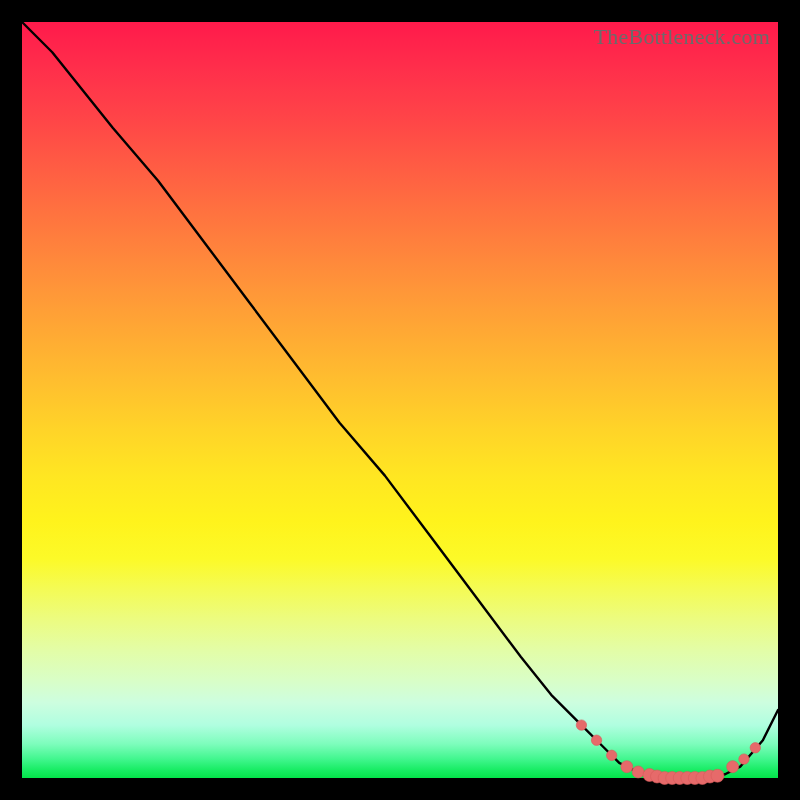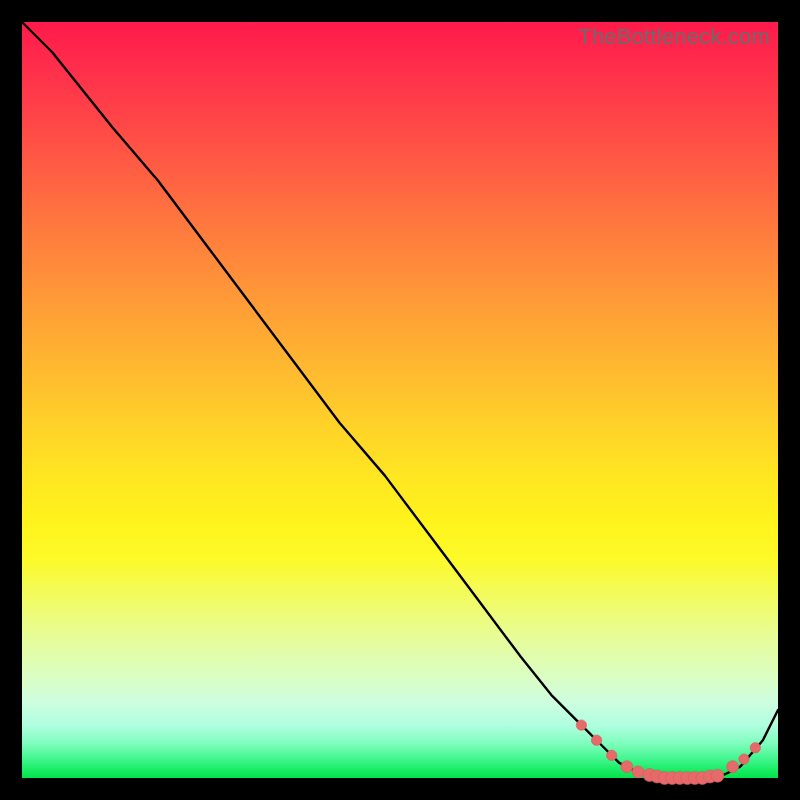--- a/index.html
+++ b/index.html
@@ -41,20 +41,21 @@
       #ecfc80 79%,
       #e3fda6 83%,
       #d9fec6 87%,
       #cdfedf 90%,
       #b0fee0 93%,
       #7dfdbc 95.5%,
       #41f68e 97.5%,
       #16ec62 99%,
       #04e34a 100%
     );
+    font-family: Liberation Serif, serif;
   }
   .watermark {
     position: absolute;
     top: 2px;
     right: 8px;
     color: #6b6b6b;
     font-size: 22px;
     letter-spacing: 0.2px;
     user-select: none;
     pointer-events: none;

